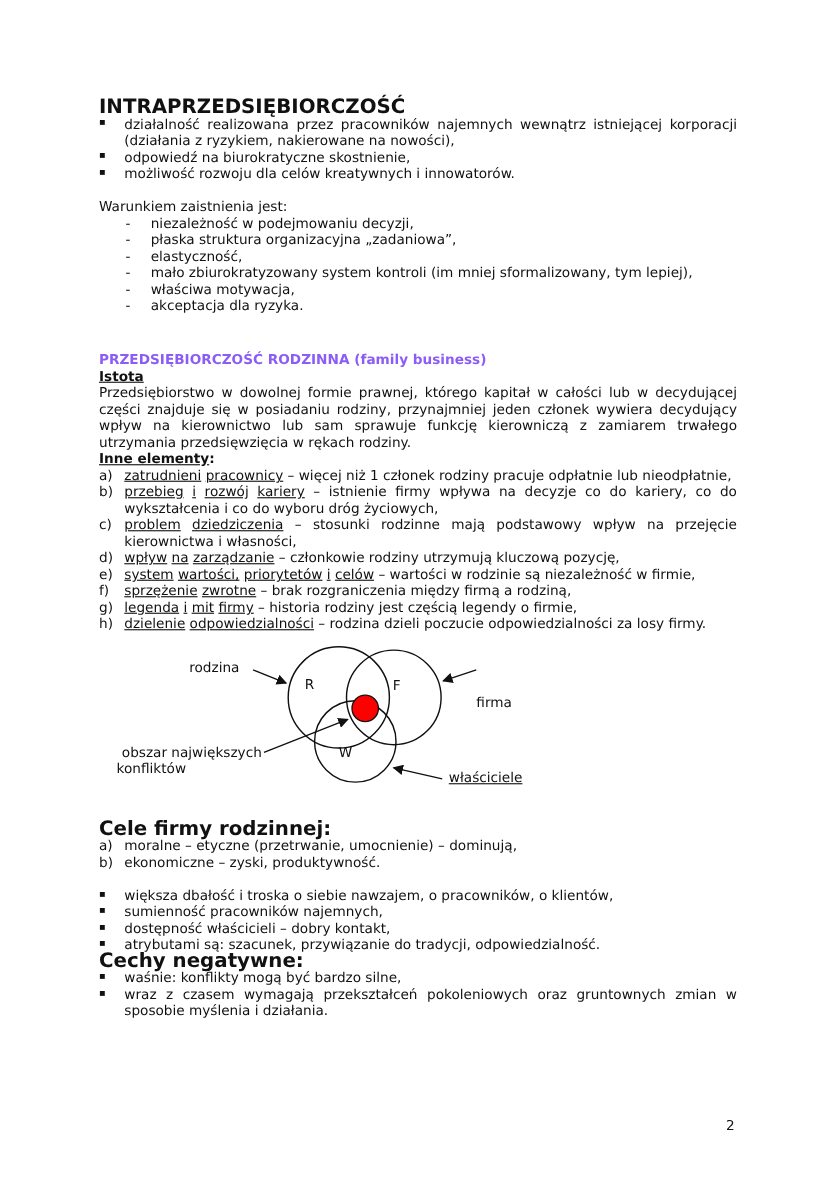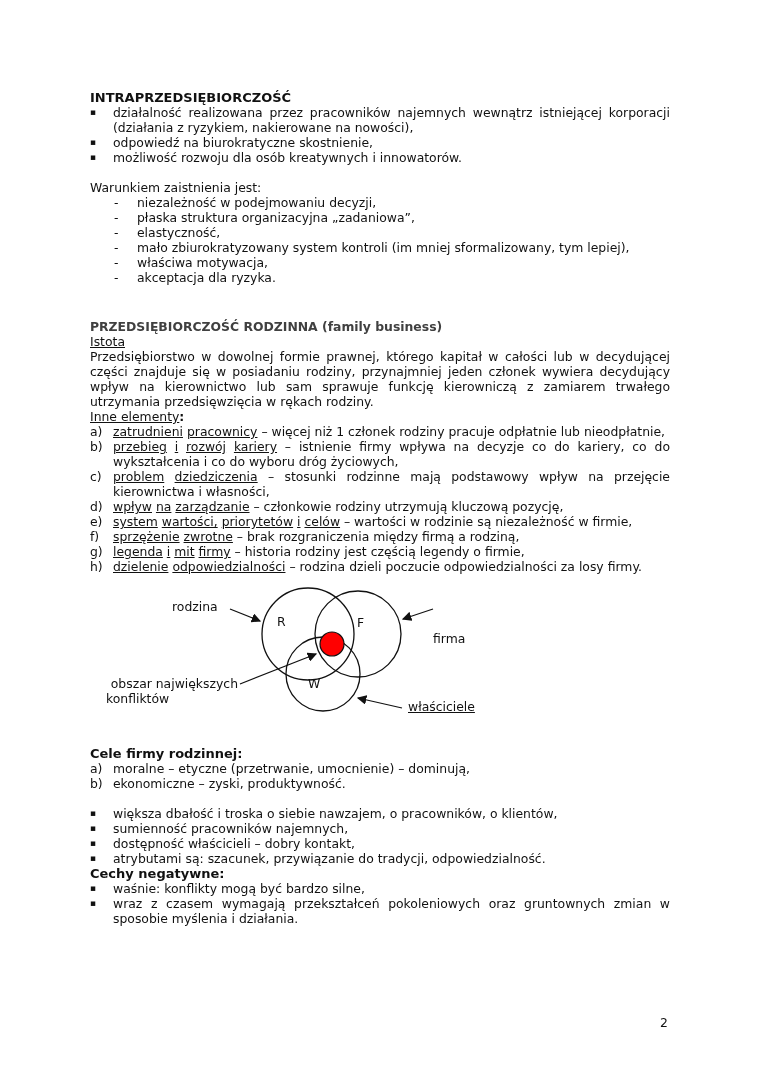--- a/index.html
+++ b/index.html
@@ -1,22 +1,22 @@
 <!DOCTYPE html>
 <html><head>
 <meta charset="utf-8">
 <style>
   html, body { margin: 0; padding: 0; background: #ffffff; }
   body { width: 760px; height: 1075px; position: relative; overflow: hidden;
          font-family: "DejaVu Sans", sans-serif; font-size: 12.4px; color: #111; line-height: 15px; }
   .page { position: absolute; left: 90px; top: 90px; width: 580px; }
-  .h-black { font-weight: bold; font-size: 13px; }
-  .h-red { font-weight: bold; color: #404040; font-size: 12.4px; }
+  .h-black { font-weight: bold; font-size: 18px; }
+  .h-red { font-weight: bold; color: #8b5cf6; font-size: 12.4px; }
   .ul { text-decoration: underline; margin-top: 42px; }
-  .bold-ul { font-weight: normal; text-decoration: underline; }
+  .bold-ul { font-weight: bold; text-decoration: underline; }
   .blist, .dlist, .alist { list-style: none; margin: 0; padding: 0; }
   .blist li, .alist li { position: relative; padding-left: 23px; }
   .blist li .mk { position: absolute; left: 0; top: 0; width: 14px; text-align: left; font-size: 9px; }
   .alist li .mk { position: absolute; left: 0; top: 0; }
   .dlist li { position: relative; padding-left: 47px; }
   .dlist li .mk { position: absolute; left: 24px; top: 0; }
   .just { text-align: justify; }
   .gap15 { height: 15px; }
   .gap30 { height: 30px; }
   .diagram { position: relative; width: 580px; height: 150px; margin-top: 12px; }
@@ -26,21 +26,21 @@
 </style>
 </head>
 <body>
 
 <div class="page">
 
   <div class="h-black">INTRAPRZEDSIĘBIORCZOŚĆ</div>
   <ul class="blist">
     <li class="just"><span class="mk">▪</span><span>działalność realizowana przez pracowników najemnych wewnątrz istniejącej korporacji (działania z ryzykiem, nakierowane na nowości),</span></li>
     <li><span class="mk">▪</span><span>odpowiedź na biurokratyczne skostnienie,</span></li>
-    <li><span class="mk">▪</span><span>możliwość rozwoju dla osób kreatywnych i innowatorów.</span></li>
+    <li><span class="mk">▪</span><span>możliwość rozwoju dla celów kreatywnych i innowatorów.</span></li>
   </ul>
   <div class="gap15"></div>
   <div>Warunkiem zaistnienia jest:</div>
   <ul class="dlist">
     <li><span class="mk">-</span><span>niezależność w podejmowaniu decyzji,</span></li>
     <li><span class="mk">-</span><span>płaska struktura organizacyjna „zadaniowa”,</span></li>
     <li><span class="mk">-</span><span>elastyczność,</span></li>
     <li><span class="mk">-</span><span>mało zbiurokratyzowany system kontroli (im mniej sformalizowany, tym lepiej),</span></li>
     <li><span class="mk">-</span><span>właściwa motywacja,</span></li>
     <li><span class="mk">-</span><span>akceptacja dla ryzyka.</span></li>

